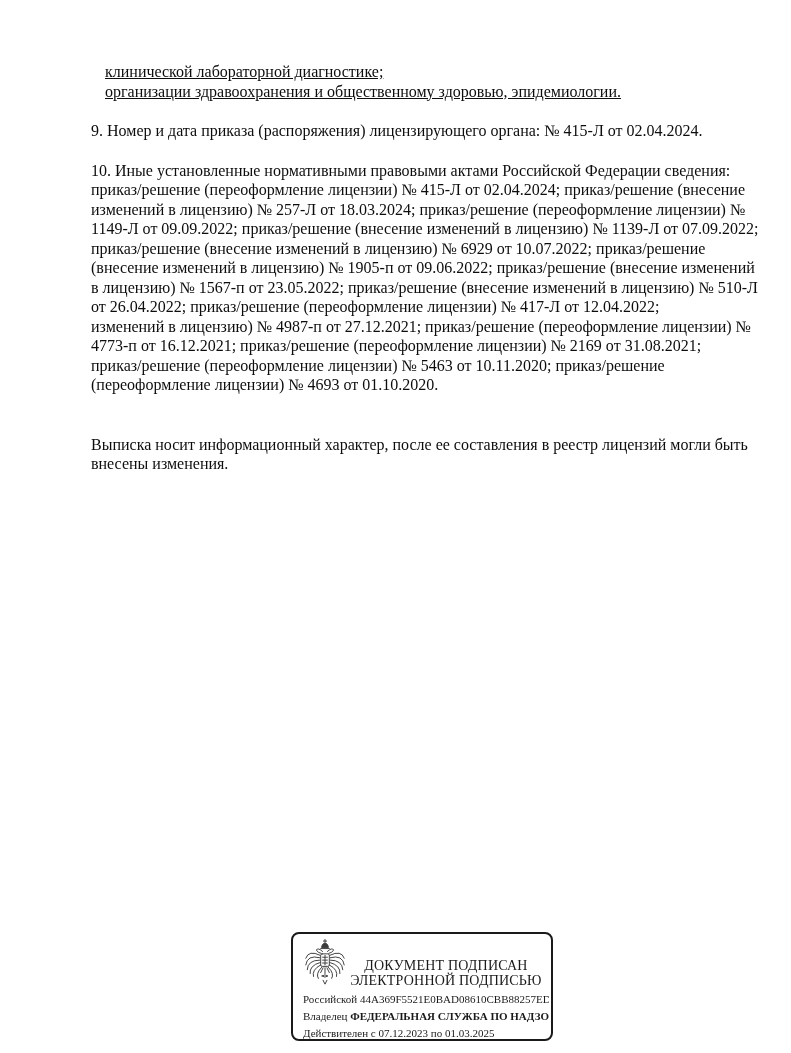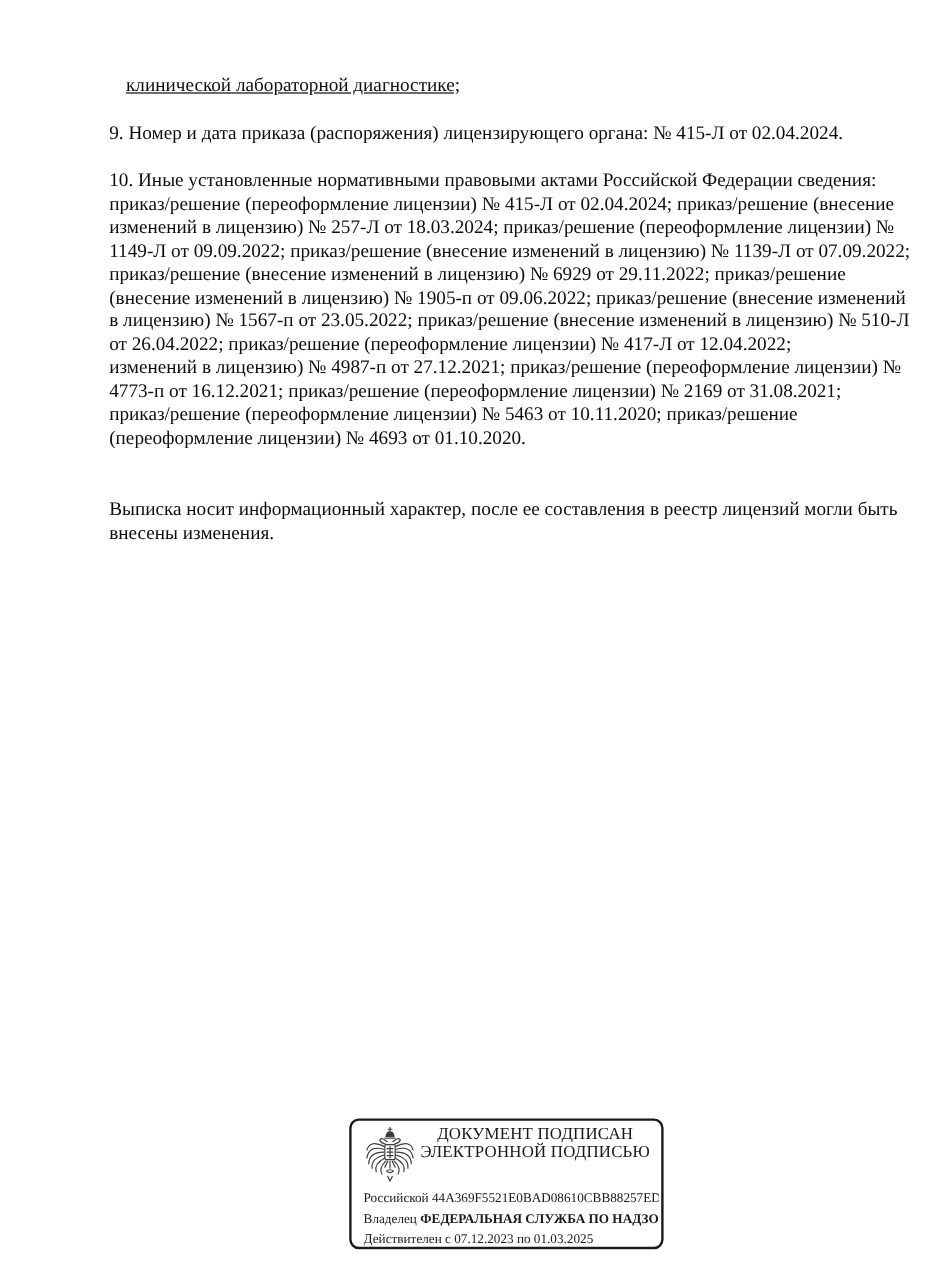--- a/index.html
+++ b/index.html
@@ -36,21 +36,21 @@
     width: 262px;
     height: 109px;
     box-sizing: border-box;
     border: 2px solid #1a1a1a;
     border-radius: 8px;
     background: #ffffff;
     overflow: hidden;
   }
   .stamp-top {
     display: flex;
-    align-items: flex-start;
+    align-items: flex-end;
     height: 54px;
     padding: 4px 6px 0 10px;
     box-sizing: border-box;
   }
   .emblem-box {
     width: 44px;
     height: 50px;
     flex: none;
   }
   .stamp-title {
@@ -73,32 +73,33 @@
   }
   .info-line b { font-weight: bold; }
 </style>
 </head>
 <body>
 
 <div class="doc-text">
 
   <div class="para indented">
     <div class="line">клинической лабораторной диагностике;</div>
+    <div class="line">организации здравоохранения и общественному здоровью, эпидемиологии.</div>
   </div>
 
   <div class="para">
     <div class="line">9. Номер и дата приказа (распоряжения) лицензирующего органа: № 415-Л от 02.04.2024.</div>
   </div>
 
   <div class="para">
     <div class="line">10. Иные установленные нормативными правовыми актами Российской Федерации сведения:</div>
     <div class="line">приказ/решение (переоформление лицензии) № 415-Л от 02.04.2024; приказ/решение (внесение</div>
     <div class="line">изменений в лицензию) № 257-Л от 18.03.2024; приказ/решение (переоформление лицензии) №</div>
     <div class="line">1149-Л от 09.09.2022; приказ/решение (внесение изменений в лицензию) № 1139-Л от 07.09.2022;</div>
-    <div class="line">приказ/решение (внесение изменений в лицензию) № 6929 от 29.11.2022; приказ/решение</div>
+    <div class="line">приказ/решение (внесение изменений в лицензию) № 6929 от 10.07.2022; приказ/решение</div>
     <div class="line">(внесение изменений в лицензию) № 1905-п от 09.06.2022; приказ/решение (внесение изменений</div>
     <div class="line">в лицензию) № 1567-п от 23.05.2022; приказ/решение (внесение изменений в лицензию) № 510-Л</div>
     <div class="line">от 26.04.2022; приказ/решение (переоформление лицензии) № 417-Л от 12.04.2022;</div>
     <div class="line">изменений в лицензию) № 4987-п от 27.12.2021; приказ/решение (переоформление лицензии) №</div>
     <div class="line">4773-п от 16.12.2021; приказ/решение (переоформление лицензии) № 2169 от 31.08.2021;</div>
     <div class="line">приказ/решение (переоформление лицензии) № 5463 от 10.11.2020; приказ/решение</div>
     <div class="line">(переоформление лицензии) № 4693 от 01.10.2020.</div>
   </div>
 
   <div class="para">

